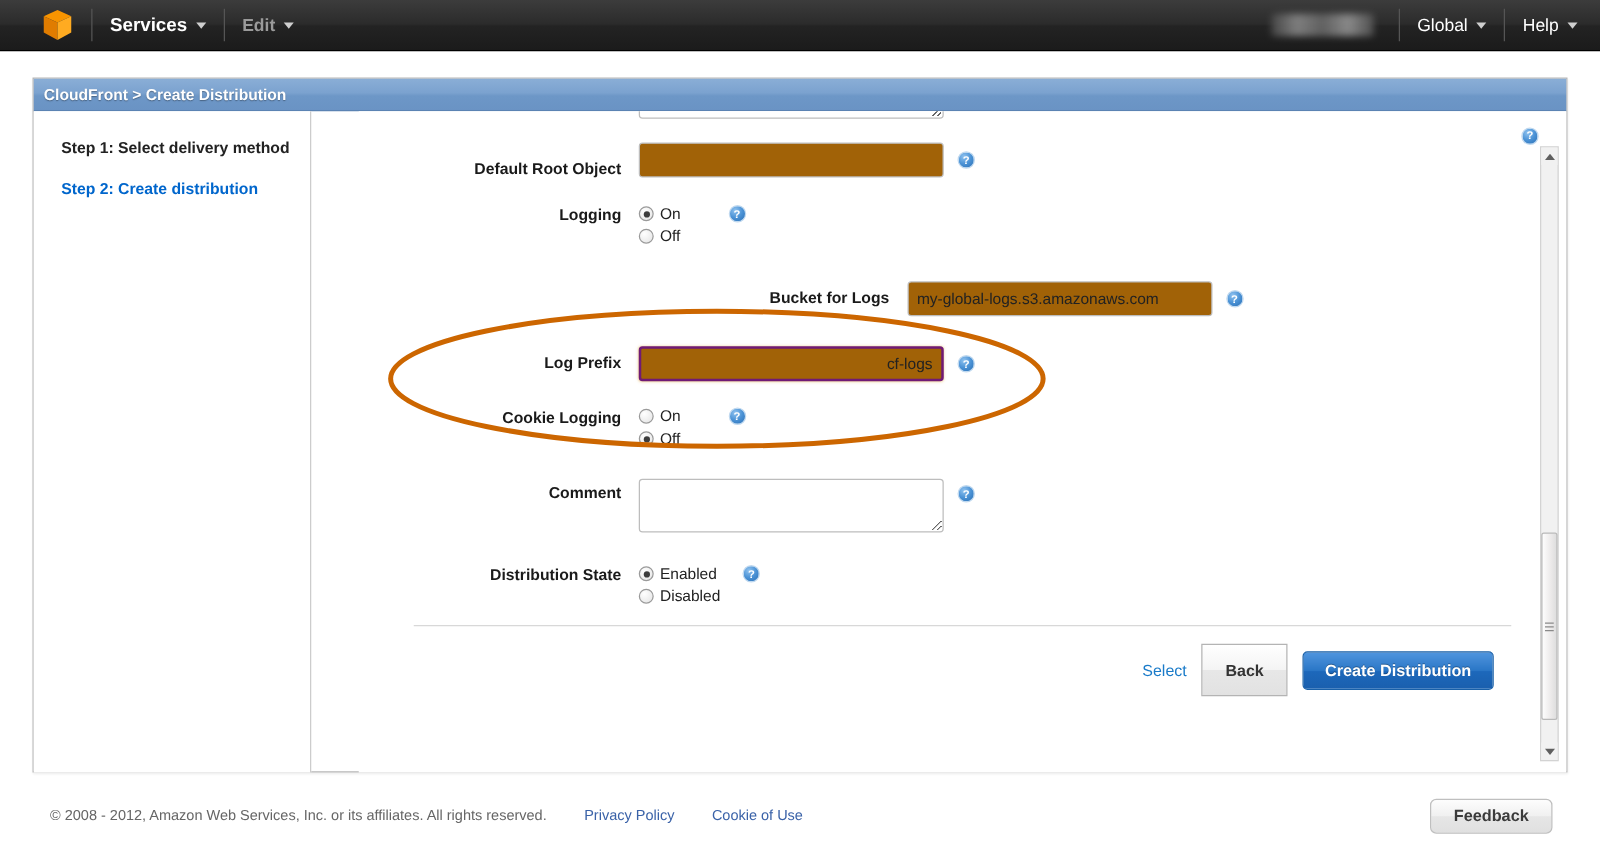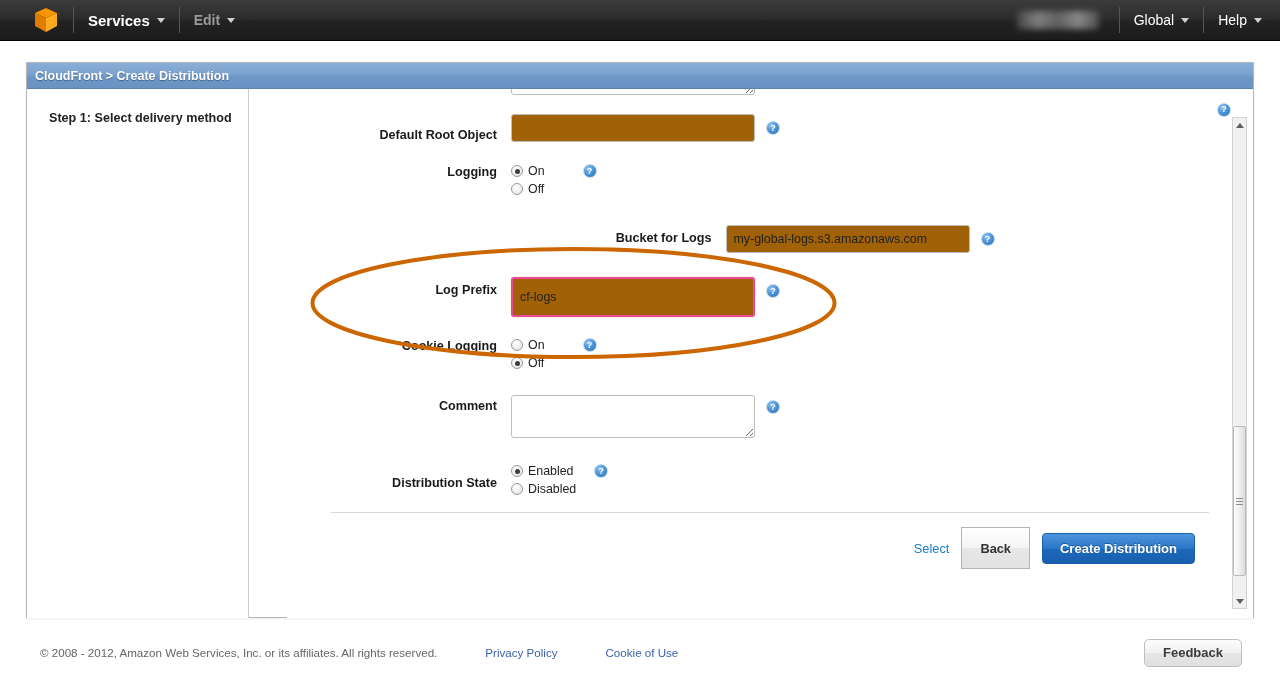--- a/index.html
+++ b/index.html
@@ -109,23 +109,24 @@
 
   input[type=text] {
     width: 244px; height: 28px;
     border: 1px solid #bdbdbd; border-radius: 3px;
     padding: 0 7px; font-size: 12.4px;
     font-family: "Liberation Sans", sans-serif;
     color: #222; background: #a16207;
     outline: none;
   }
   input.focused {
-    border: 2px solid #ec4899;
+    border: 2px solid #701a75;
     box-shadow: 0 0 2px rgba(224,163,58,.5);
-    height: 40px;
+    height: 28px;
+    text-align: right;
   }
   textarea {
     width: 244px; border: 1px solid #bdbdbd; border-radius: 3px;
     padding: 4px 7px; font-size: 12.4px; resize: vertical;
     font-family: "Liberation Sans", sans-serif; color: #222;
     outline: none;
   }
 
   .helpicon {
     width: 14px; height: 14px; border-radius: 50%;
@@ -220,21 +221,21 @@
   #footer {
     position: absolute; left: 0; top: 630px;
     width: 1280px; height: 45px;
     background: #fff;
     display: flex; align-items: center;
   }
   #copyright {
     margin-left: 40px; font-size: 11.6px; color: #666;
   }
   .flink {
-    color: #3a62a8; font-size: 11.6px; margin-left: 48px; cursor: pointer;
+    color: #3a62a8; font-size: 11.6px; margin-left: 30px; cursor: pointer;
   }
   #feedback-btn {
     margin-left: auto; margin-right: 38px;
     height: 28px; padding: 0 18px;
     border: 1px solid #bfbfbf; border-radius: 5px;
     background: linear-gradient(to bottom,#fdfdfd,#f0f0f0 50%,#e6e6e6 51%,#e0e0e0);
     font-size: 13px; font-weight: bold; color: #3b3b3b;
     font-family: "Liberation Sans", sans-serif;
     cursor: pointer;
   }
@@ -281,20 +282,23 @@
   <div id="panel-header">
     <span>CloudFront &gt; Create Distribution</span>
   </div>
 
   <div id="panel-body">
 
     <div id="sidebar">
       <div class="step">
         <span>Step 1: Select delivery method</span>
       </div>
+      <div class="step active">
+        <span>Step 2: Create distribution</span>
+      </div>
     </div>
 
     <div id="content">
 
       <div id="help-top">
         <span class="helpicon">?</span>
       </div>
 
       <div id="scrollview">
 
@@ -365,21 +369,21 @@
 
         <div class="form-row" style="margin-top:25px;">
           <div class="lbl" style="padding-top:4px;">Comment</div>
           <div class="ctl">
             <textarea rows="2" style="height: 43px;"></textarea>
             <span class="helpicon" style="margin:5px 0 0 11px;">?</span>
           </div>
         </div>
 
         <div class="form-row" style="margin-top:26px;">
-          <div class="lbl" style="padding-top:1px;margin-top:11px;">Distribution State</div>
+          <div class="lbl" style="padding-top:1px;">Distribution State</div>
           <div class="ctl">
             <div class="radio-group">
               <div class="radio-line">
                 <span class="radio on"></span>
                 <span class="rlabel">Enabled</span>
               </div>
               <div class="radio-line">
                 <span class="radio"></span>
                 <span class="rlabel">Disabled</span>
               </div>

